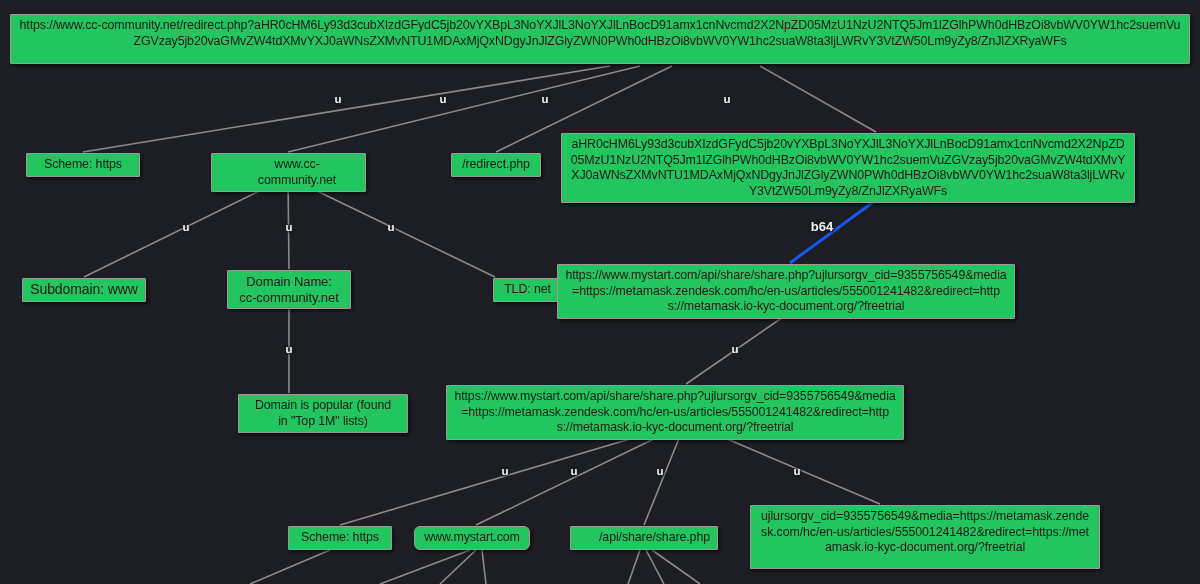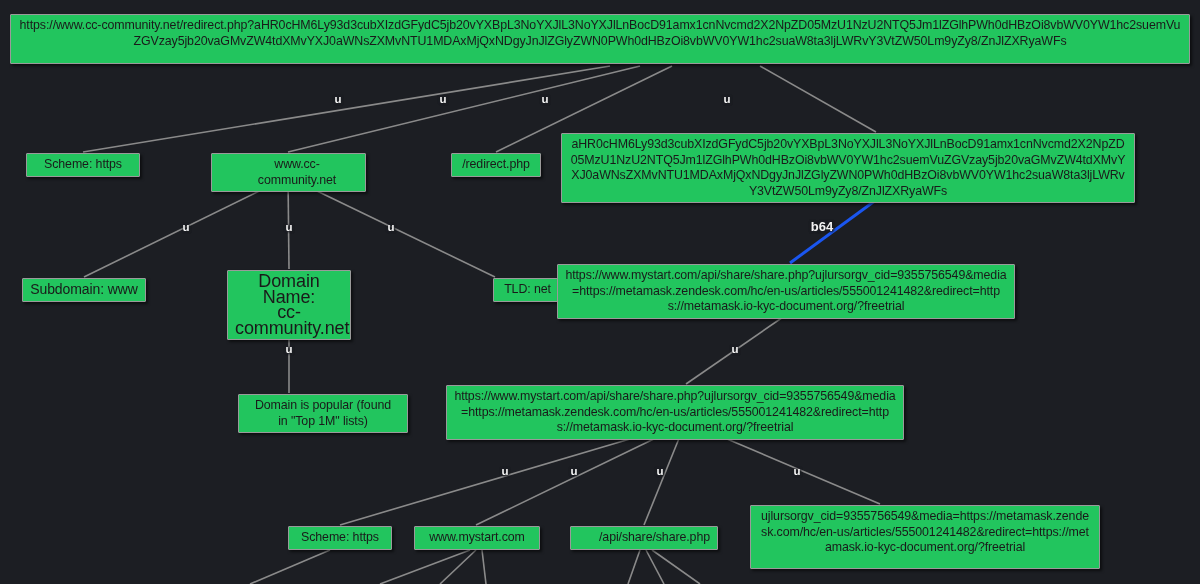--- a/index.html
+++ b/index.html
@@ -85,29 +85,29 @@
       <line x1="646" y1="550" x2="664" y2="584" stroke="#8a8a8a" stroke-width="1.6"></line>
       <line x1="652" y1="550" x2="700" y2="584" stroke="#8a8a8a" stroke-width="1.6"></line>
     </svg>
   <div id="node-layer">
       <div class="node" style="left: 10px; top: 14px; width: 1180px; min-height: 50px; font-size: 12.4px;">https://www.cc-community.net/redirect.php?aHR0cHM6Ly93d3cubXIzdGFydC5jb20vYXBpL3NoYXJlL3NoYXJlLnBocD91amx1cnNvcmd2X2NpZD05MzU1NzU2NTQ5Jm1lZGlhPWh0dHBzOi8vbWV0YW1hc2suemVuZGVzay5jb20vaGMvZW4tdXMvYXJ0aWNsZXMvNTU1MDAxMjQxNDgyJnJlZGlyZWN0PWh0dHBzOi8vbWV0YW1hc2suaW8ta3ljLWRvY3VtZW50Lm9yZy8/ZnJlZXRyaWFs</div>
       <div class="node wrapnormal" style="left: 26px; top: 153px; width: 114px; min-height: 23px; font-size: 12.4px;">Scheme: https</div>
       <div class="node wrapnormal" style="left: 211px; top: 153px; width: 155px; min-height: 23px; font-size: 12.4px; padding-left: 24px;">www.cc-community.net</div>
       <div class="node wrapnormal" style="left: 451px; top: 153px; width: 90px; min-height: 23px; font-size: 12.4px;">/redirect.php</div>
       <div class="node" style="left: 561px; top: 133px; width: 574px; min-height: 66px; font-size: 12.4px;">aHR0cHM6Ly93d3cubXIzdGFydC5jb20vYXBpL3NoYXJlL3NoYXJlLnBocD91amx1cnNvcmd2X2NpZD05MzU1NzU2NTQ5Jm1lZGlhPWh0dHBzOi8vbWV0YW1hc2suemVuZGVzay5jb20vaGMvZW4tdXMvYXJ0aWNsZXMvNTU1MDAxMjQxNDgyJnJlZGlyZWN0PWh0dHBzOi8vbWV0YW1hc2suaW8ta3ljLWRvY3VtZW50Lm9yZy8/ZnJlZXRyaWFs</div>
       <div class="node wrapnormal" style="left: 22px; top: 278px; width: 124px; min-height: 23px; font-size: 14px;">Subdomain: www</div>
-      <div class="node wrapnormal" style="left: 227px; top: 270px; width: 124px; min-height: 39px; font-size: 18px;">Domain Name:
+      <div class="node wrapnormal" style="left: 227px; top: 270px; width: 124px; min-height: 39px; font-size: 13px;">Domain Name:
 cc-community.net</div>
       <div class="node wrapnormal" style="left: 461px; top: 278px; width: 69px; min-height: 23px; font-size: 12.4px; margin-left: 32px;">TLD: net</div>
       <div class="node" style="left: 557px; top: 264px; width: 458px; min-height: 50px; font-size: 12.4px;">https://www.mystart.com/api/share/share.php?ujlursorgv_cid=9355756549&amp;media=https://metamask.zendesk.com/hc/en-us/articles/555001241482&amp;redirect=https://metamask.io-kyc-document.org/?freetrial</div>
       <div class="node wrapnormal" style="left: 203px; top: 394px; width: 170px; min-height: 39px; font-size: 12.4px; margin-left: 35px;">Domain is popular (found
 in "Top 1M" lists)</div>
       <div class="node" style="left: 446px; top: 385px; width: 458px; min-height: 50px; font-size: 12.4px;">https://www.mystart.com/api/share/share.php?ujlursorgv_cid=9355756549&amp;media=https://metamask.zendesk.com/hc/en-us/articles/555001241482&amp;redirect=https://metamask.io-kyc-document.org/?freetrial</div>
       <div class="node wrapnormal" style="left: 288px; top: 526px; width: 104px; min-height: 23px; font-size: 12.4px;">Scheme: https</div>
-      <div class="node wrapnormal" style="left: 414px; top: 526px; width: 126px; min-height: 23px; font-size: 12.4px;">www.mystart.com</div>
+      <div class="node wrapnormal" style="left: 414px; top: 526px; width: 116px; min-height: 23px; font-size: 12.4px; border-radius: 6px;">www.mystart.com</div>
       <div class="node wrapnormal" style="left: 570px; top: 526px; width: 148px; min-height: 23px; font-size: 12.4px; padding-left: 28px;">/api/share/share.php</div>
       <div class="node" style="left: 750px; top: 505px; width: 350px; min-height: 64px; font-size: 12.4px;">ujlursorgv_cid=9355756549&amp;media=https://metamask.zendesk.com/hc/en-us/articles/555001241482&amp;redirect=https://metamask.io-kyc-document.org/?freetrial</div>
     </div>
   <div id="label-layer">
       <div class="edge-label" style="left: 338px; top: 99px;">u</div>
       <div class="edge-label" style="left: 443px; top: 99px;">u</div>
       <div class="edge-label" style="left: 545px; top: 99px;">u</div>
       <div class="edge-label" style="left: 727px; top: 99px;">u</div>
       <div class="edge-label" style="left: 186px; top: 227px;">u</div>
       <div class="edge-label" style="left: 289px; top: 227px;">u</div>

